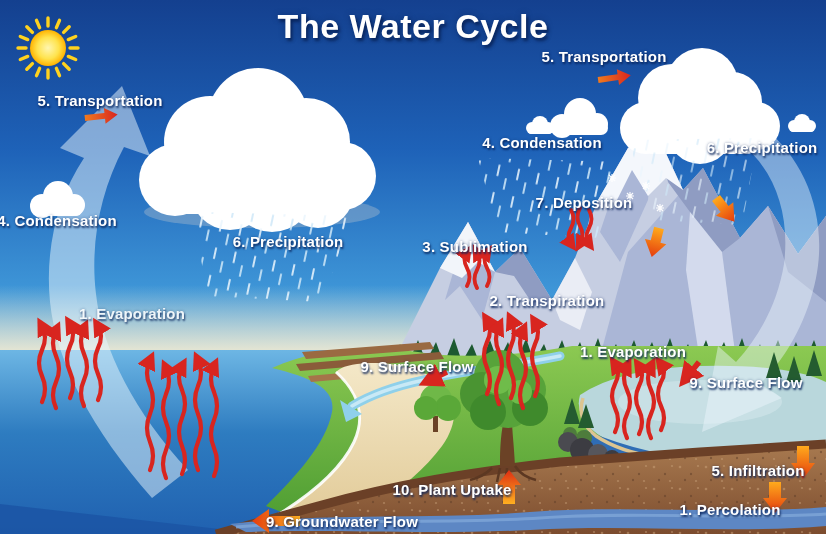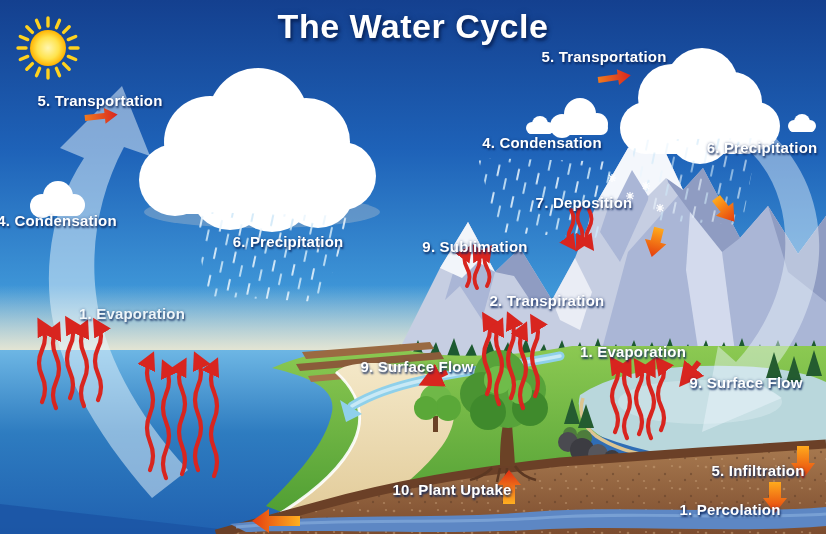--- a/index.html
+++ b/index.html
@@ -352,22 +352,23 @@
 <div id="title">The Water Cycle</div>
 
 <div class="lbl" style="left:100px;top:100px;">5. Transportation</div>
 <div class="lbl" style="left:57px;top:220px;">4. Condensation</div>
 <div class="lbl" style="left:288px;top:241px;">6. Precipitation</div>
 <div class="lbl" style="left:132px;top:313px;opacity:.85;">1. Evaporation</div>
 <div class="lbl" style="left:604px;top:56px;">5. Transportation</div>
 <div class="lbl" style="left:542px;top:142px;">4. Condensation</div>
 <div class="lbl" style="left:762px;top:147px;">6. Precipitation</div>
 <div class="lbl" style="left:584px;top:202px;">7. Deposition</div>
-<div class="lbl" style="left:475px;top:246px;">9. Sublimation</div>
+<div class="lbl" style="left:475px;top:246px;">3. Sublimation</div>
 <div class="lbl" style="left:547px;top:300px;text-align:right;">2. Transpiration</div>
 <div class="lbl" style="left:633px;top:351px;">1. Evaporation</div>
 <div class="lbl" style="left:417px;top:366px;">9. Surface Flow</div>
 <div class="lbl" style="left:746px;top:382px;">9. Surface Flow</div>
 <div class="lbl" style="left:758px;top:470px;">5. Infiltration</div>
 <div class="lbl" style="left:452px;top:489px;">10. Plant Uptake</div>
 <div class="lbl" style="left:730px;top:509px;">1. Percolation</div>
+<div class="lbl" style="left:342px;top:521px;">9. Groundwater Flow</div>
 
 </div>
 
 </body></html>

